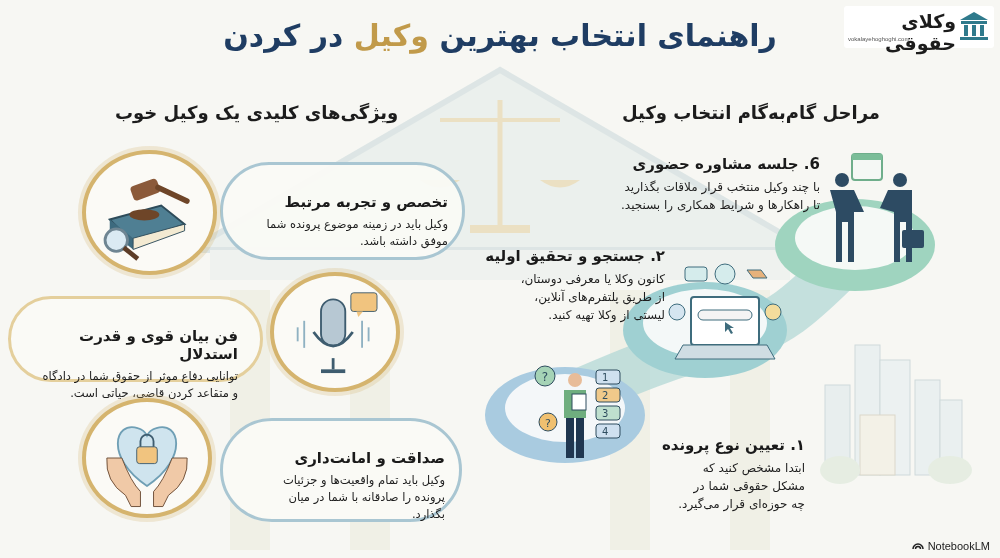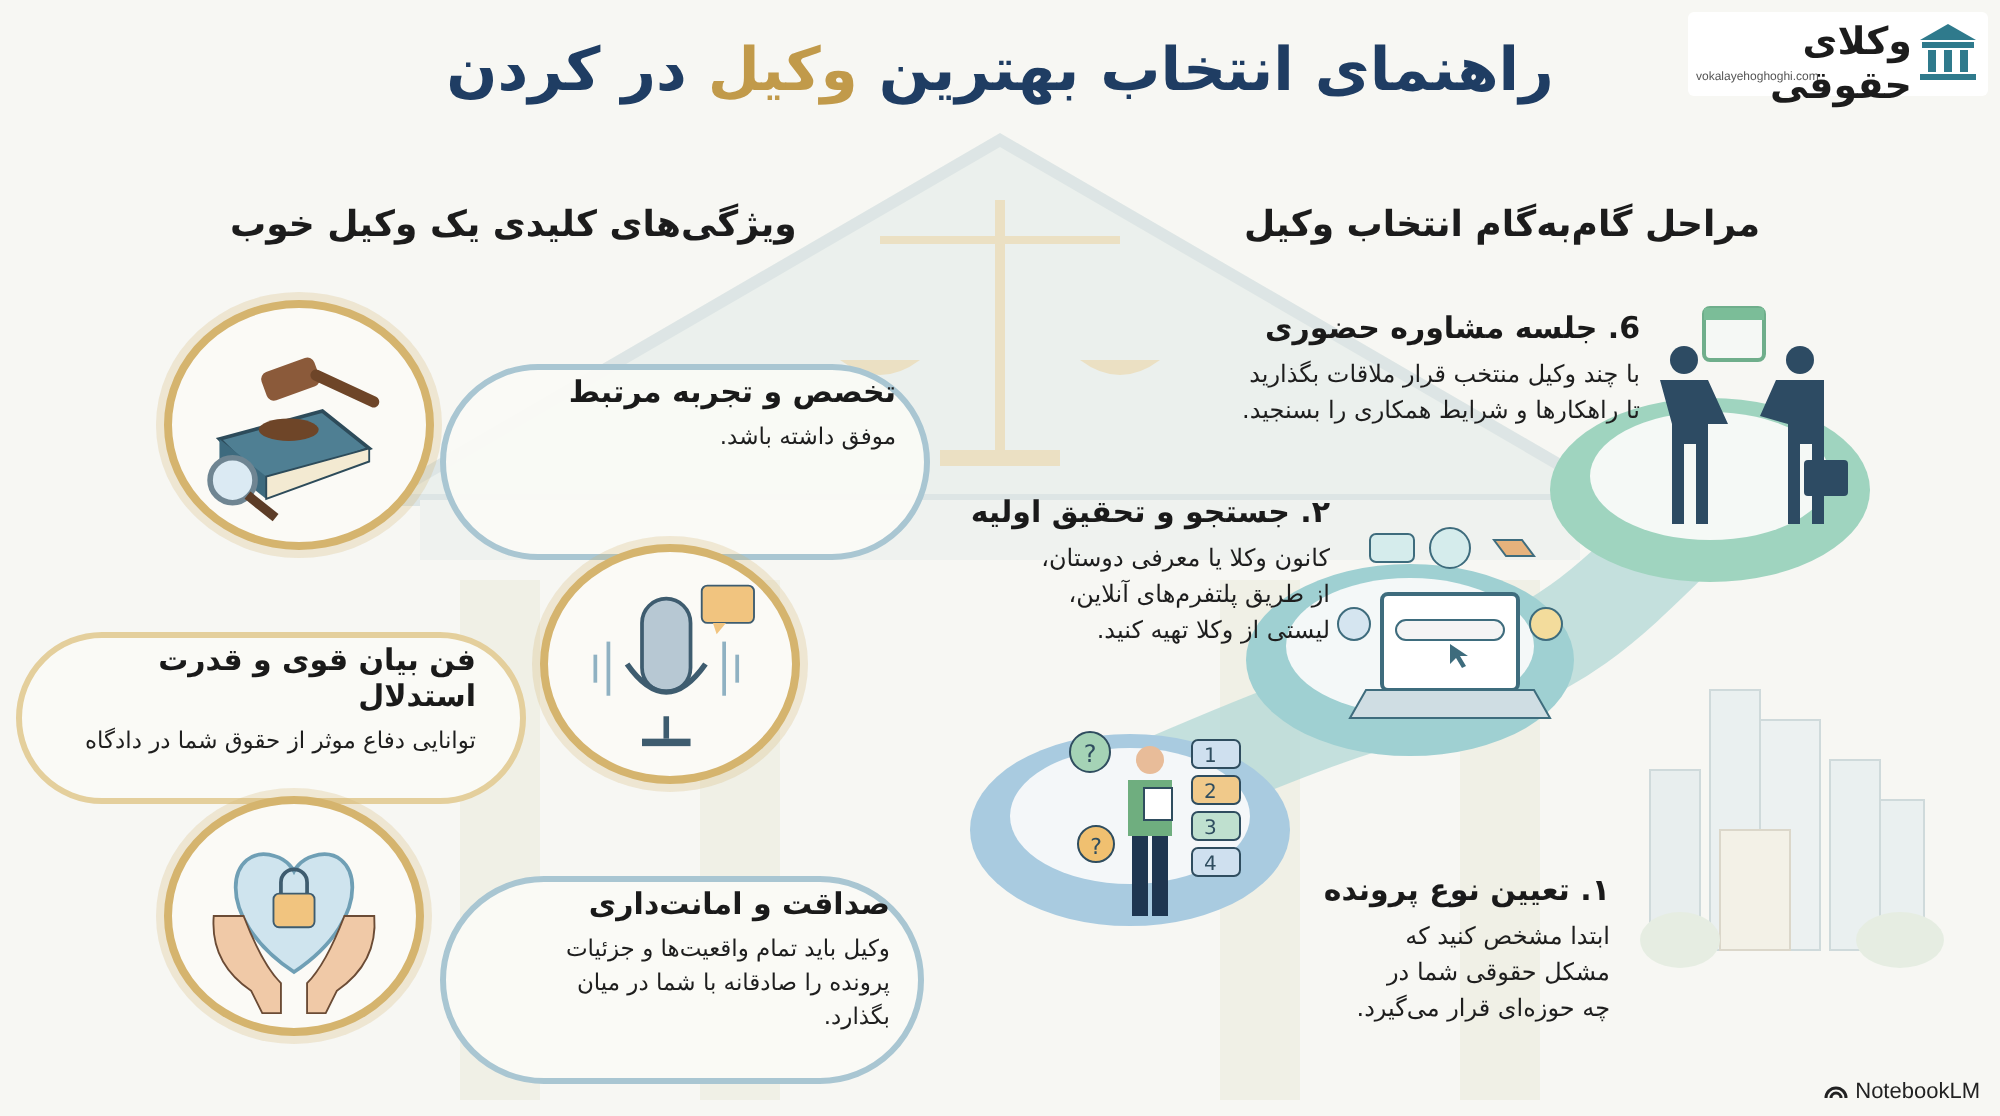--- a/index.html
+++ b/index.html
@@ -34,22 +34,22 @@
   
   .sec-h { font-size: 18px; font-weight: bold; color: #1c1c1c; direction: rtl; }
   .sec-right { right: 120px; top: 102px; }
   .sec-left { left: 115px; top: 102px; }
 
   
   .card {
     background: rgba(250,250,245,0.95);
     border: 3px solid #a9c6d2;
     border-radius: 60px;
-    padding: 2px 14px 10px 20px;
-    direction: rtl; text-align: right; margin-top: 20px;
+    padding: 28px 14px 10px 20px;
+    direction: rtl; text-align: right;
   }
   .card.gold { border-color: #e4cf9c; }
   .card h3 { font-size: 15px; font-weight: bold; margin-bottom: 5px; color: #1a1a1a; }
   .card p { font-size: 11.5px; line-height: 17px; color: #1e1e1e; }
 
   .badge {
     border-radius: 50%; background: #fbfaf6;
     border: 4px solid #d5b46e;
     box-shadow: 0 0 0 4px rgba(213,180,110,0.25);
   }
@@ -179,38 +179,40 @@
 
 <div class="abs step rtl" style="right:195px; top:436px; width:160px;">
   <h3>۱. تعیین نوع پرونده</h3>
   <p>ابتدا مشخص کنید که</p>
   <p>مشکل حقوقی شما در</p>
   <p>چه حوزه‌ای قرار می‌گیرد.</p>
 </div>
 
 <div class="abs card" style="left:220px; top:162px; width:245px; height:98px;">
   <h3>تخصص و تجربه مرتبط</h3>
+  <p>وکیل باید در زمینه موضوع پرونده شما</p>
   <p>موفق داشته باشد.</p>
 </div>
 <div class="abs badge" style="left:82px; top:150px; width:135px; height:125px;">
   <svg style="width:100%;height:100%;" viewBox="0 0 135 125">
     <path d="M25,70 l55,-15 l25,20 l-55,20 Z" fill="#4f7f93" stroke="#2d4b5a" stroke-width="2"></path>
     <path d="M25,70 v12 l25,20 v-12 Z" fill="#3d6a7e"></path>
     <path d="M50,90 v12 l55,-20 v-7 Z" fill="#f3ead2" stroke="#2d4b5a"></path>
     <rect x="48" y="30" width="30" height="16" rx="4" fill="#8b5a3a" transform="rotate(-20 63 38)"></rect>
     <rect x="72" y="40" width="40" height="6" rx="3" fill="#6e4528" transform="rotate(25 92 43)"></rect>
     <ellipse cx="62" cy="65" rx="16" ry="6" fill="#6e4528"></ellipse>
     <circle cx="32" cy="92" r="12" fill="#dbeaf3" stroke="#6f8592" stroke-width="3"></circle>
     <line x1="40" y1="100" x2="55" y2="112" stroke="#5c3c27" stroke-width="5"></line>
   </svg>
 </div>
 
 <div class="abs card gold" style="left:8px; top:296px; width:255px; height:86px; padding-left:14px; padding-right:22px;">
   <h3>فن بیان قوی و قدرت استدلال</h3>
   <p>توانایی دفاع موثر از حقوق شما در دادگاه</p>
+  <p>و متقاعد کردن قاضی، حیاتی است.</p>
 </div>
 <div class="abs badge" style="left:270px; top:272px; width:130px; height:120px;">
   <svg style="width:100%;height:100%;" viewBox="0 0 130 120">
     <rect x="50" y="25" width="26" height="50" rx="13" fill="#b7c8d3" stroke="#3e5c6f" stroke-width="2"></rect>
     <path d="M42,60 q21,30 42,0" fill="none" stroke="#3e5c6f" stroke-width="3"></path>
     <line x1="63" y1="88" x2="63" y2="100" stroke="#3e5c6f" stroke-width="3"></line>
     <rect x="50" y="100" width="26" height="4" fill="#3e5c6f"></rect>
     <rect x="82" y="18" width="28" height="20" rx="3" fill="#f1c47f" stroke="#3e5c6f"></rect>
     <path d="M88,38 l2,6 l5,-6 Z" fill="#f1c47f"></path>
     <line x1="25" y1="55" x2="25" y2="70" stroke="#8fb1c2" stroke-width="2"></line>

